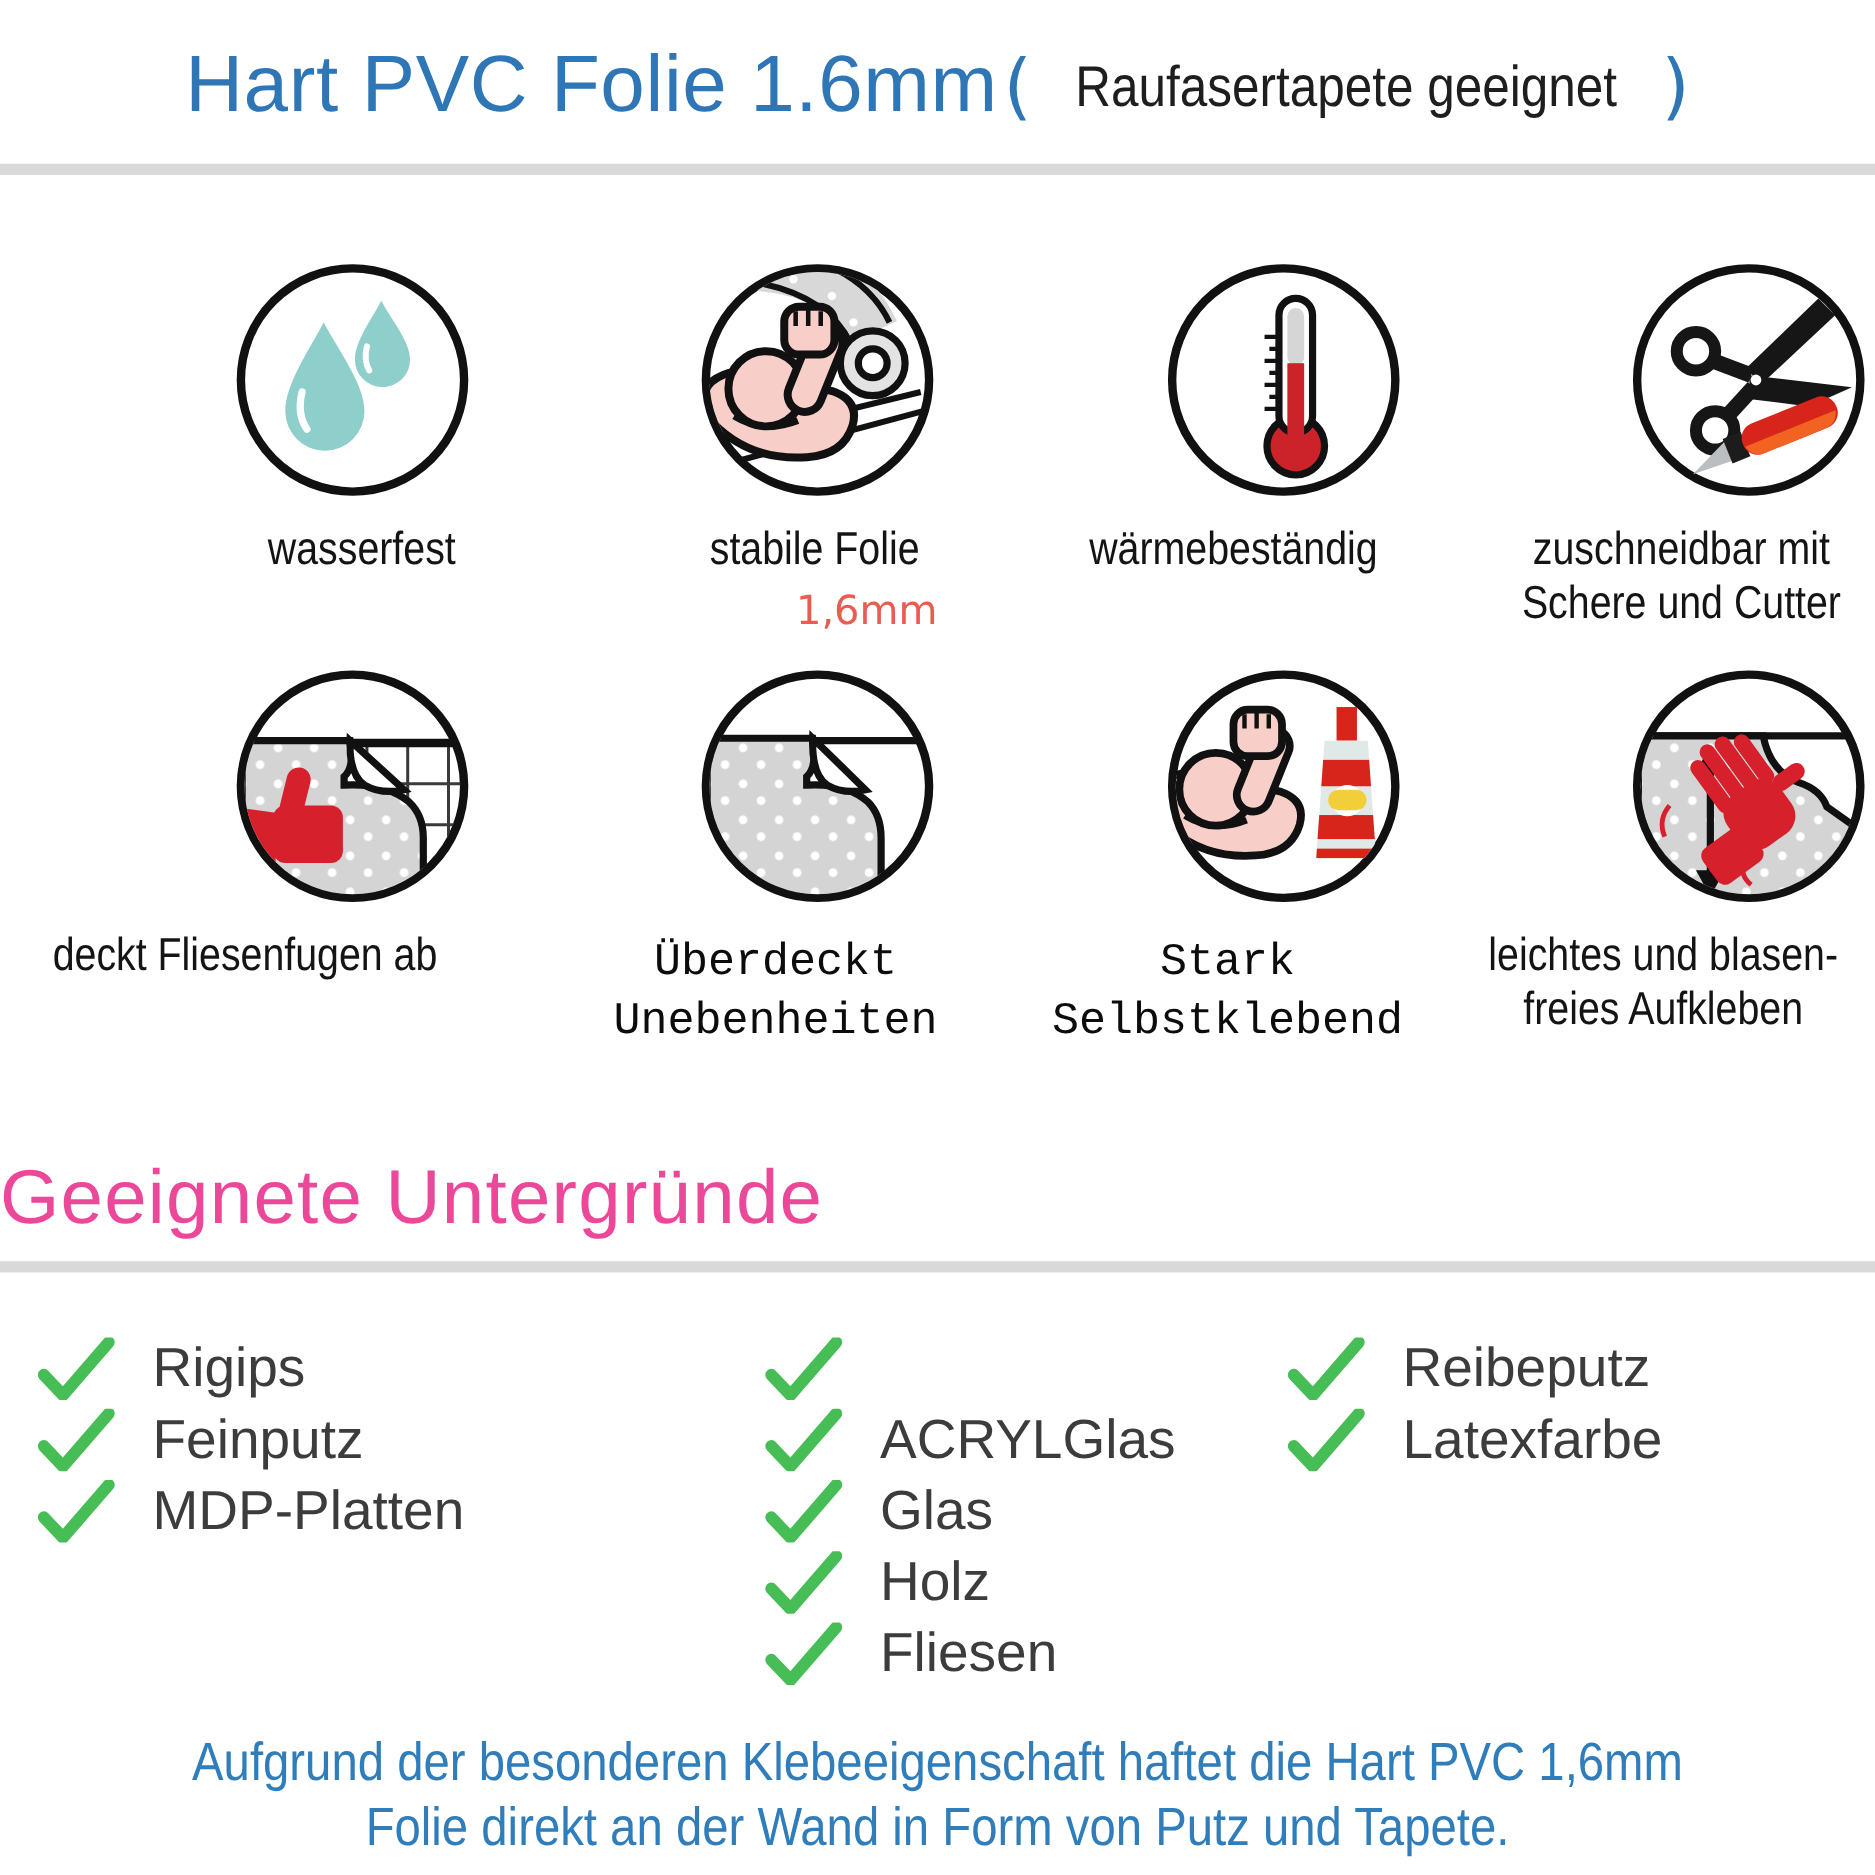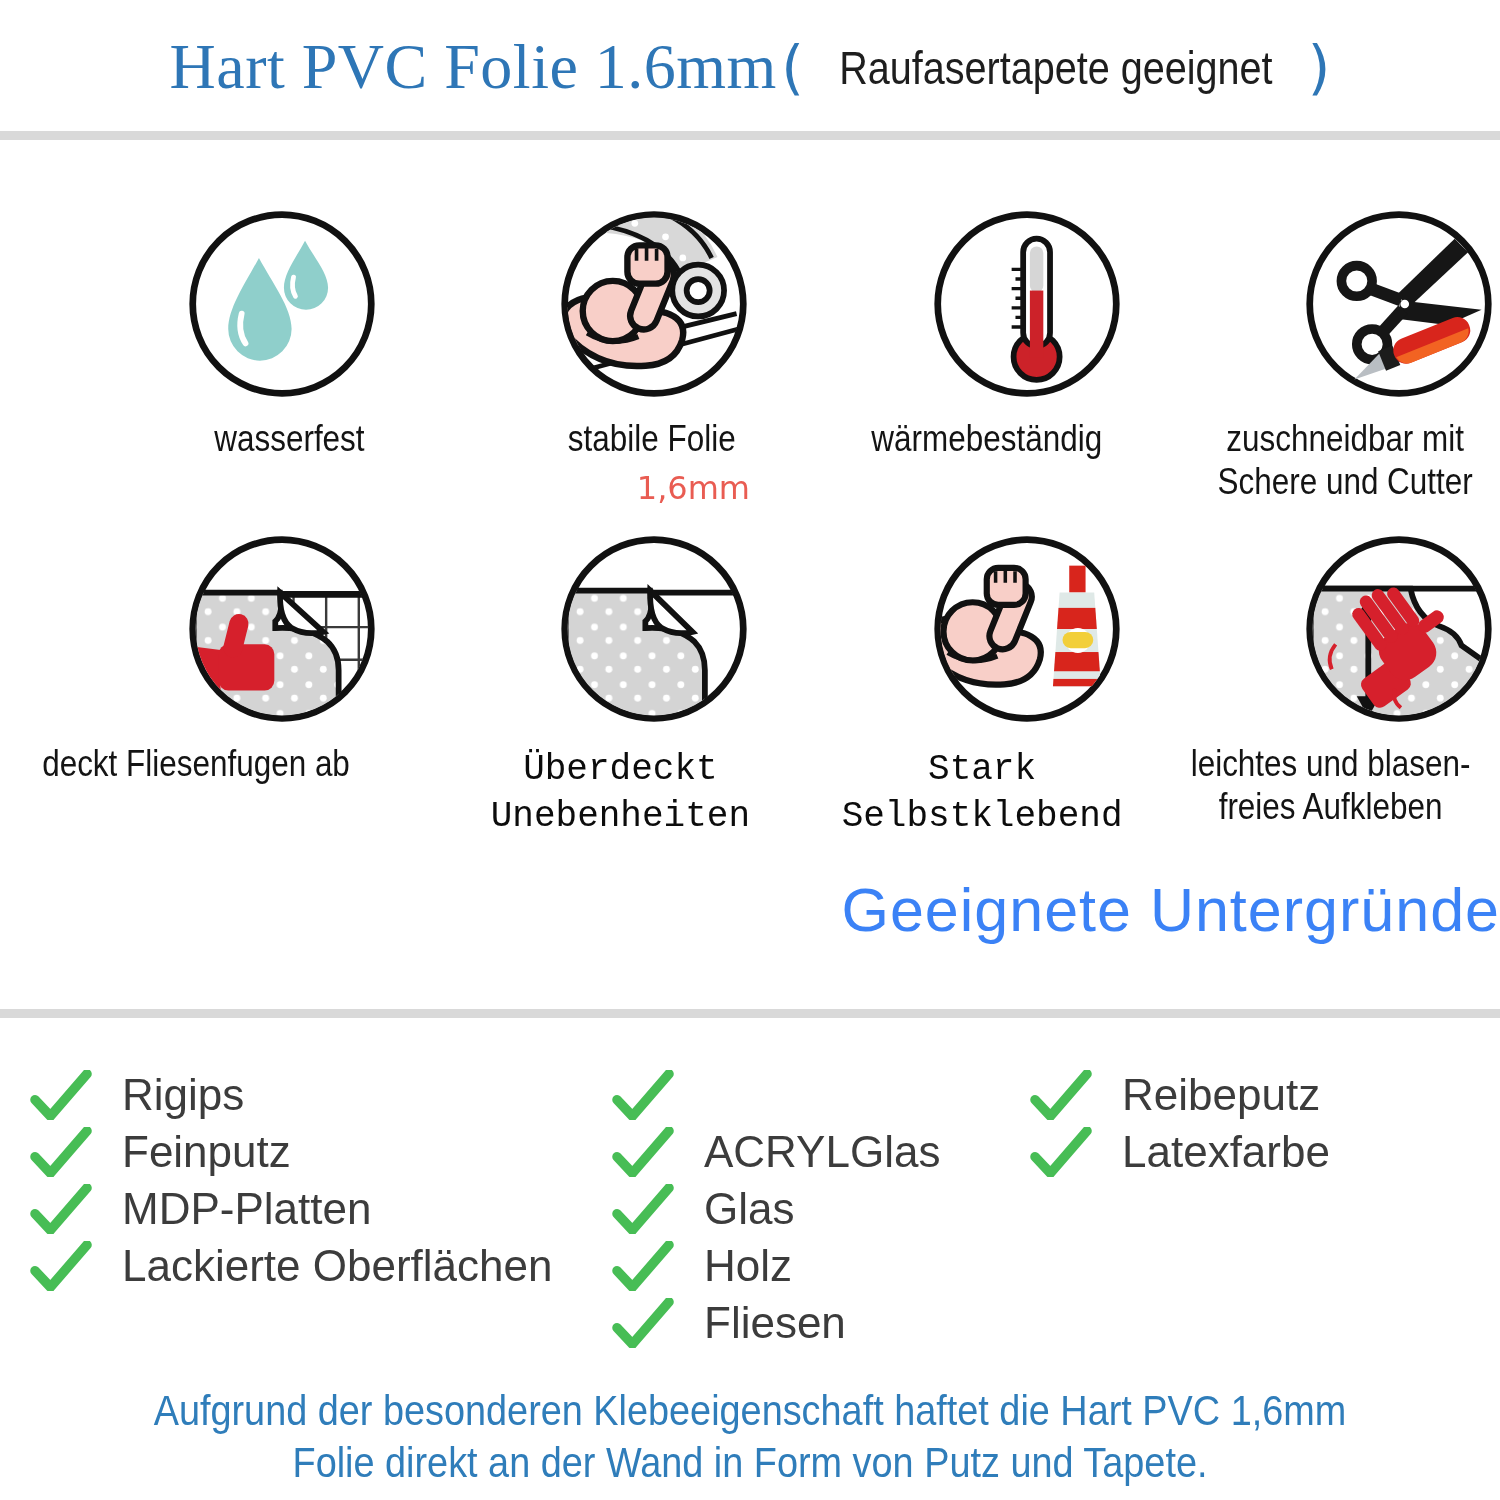--- a/index.html
+++ b/index.html
@@ -1,42 +1,42 @@
 <!DOCTYPE html>
 <html><head>
 <meta charset="utf-8">
 <style>
   html,body{margin:0;padding:0}
   body{width:1500px;height:1500px;position:relative;background:#ffffff;
        font-family:"Liberation Sans",sans-serif;overflow:hidden}
 
   .page-title{position:absolute;top:30px;left:0;width:100%;text-align:center;white-space:nowrap}
-  .pt-main{font-family:Liberation Serif, serif;font-size:64px;color:#2e76b6;letter-spacing:.5px}
+  .pt-main{font-family:Liberation Sans, sans-serif;font-size:64px;color:#2e76b6;letter-spacing:.5px}
   .pt-paren{font-family:"DejaVu Sans",sans-serif;font-size:58px;color:#2e76b6}
   .pt-note{font-family:"Liberation Sans",sans-serif;font-size:46px;color:#1e1e1e;
            display:inline-block;transform:scaleX(.86);vertical-align:4px}
 
   .divider{position:absolute;left:0;width:1500px;height:9px;background:#d9d9d9}
   #bar1{top:131px}
   #bar2{top:1009px}
 
   .feat-row{position:absolute;left:5px;width:1490px;display:grid;
             grid-template-columns:repeat(4,1fr);justify-items:center}
   #row1{top:208px}
   #row2{top:533px}
   .feat{display:flex;flex-direction:column;align-items:flex-end;width:100%}
   .circ{width:192px;height:192px}
   .flabel{margin-top:18px;font-size:37px;color:#141414;text-align:center;
           line-height:1.16;transform:scaleX(.85)}
   .flabel.alt{transform:none;font-family:Liberation Mono, monospace;font-size:36px;
               color:#0c0c0c;line-height:1.3;margin-top:22px}
   .fsub{margin-top:8px;font-family:"DejaVu Sans",sans-serif;font-size:32px;color:#e95c52}
 
-  .section-title{position:absolute;top:875px;left:0;width:100%;text-align:right;
-                 font-size:61px;color:#3b82f6;letter-spacing:1px}
+  .section-title{position:absolute;top:922px;left:0;width:100%;text-align:left;
+                 font-size:61px;color:#ec4899;letter-spacing:1px}
 
   .col{position:absolute;top:1066px}
   #col1{left:30px}
   #col2{left:612px}
   #col3{left:1030px}
   .check-item{display:flex;align-items:center;height:57px}
   .check-item svg{width:62px;height:50px;flex:none}
   .ci-label{margin-left:30px;font-size:44px;color:#3c3c3c;white-space:nowrap}
 
   .footer{position:absolute;top:1384px;left:0;width:100%;text-align:center;
@@ -265,26 +265,20 @@
         <path d="M5,31 L21,48 L59,4" fill="none" stroke="#47bd55" stroke-width="10" stroke-linecap="round" stroke-linejoin="round"></path>
       </svg>
     <span class="ci-label">Feinputz</span>
   </div>
   <div class="check-item">
     <svg viewBox="0 0 64 52">
         <path d="M5,31 L21,48 L59,4" fill="none" stroke="#47bd55" stroke-width="10" stroke-linecap="round" stroke-linejoin="round"></path>
       </svg>
     <span class="ci-label">MDP-Platten</span>
   </div>
-  <div class="check-item">
-    <svg viewBox="0 0 64 52">
-        <path d="M5,31 L21,48 L59,4" fill="none" stroke="#47bd55" stroke-width="10" stroke-linecap="round" stroke-linejoin="round"></path>
-      </svg>
-    <span class="ci-label">Lackierte Oberflächen</span>
-  </div>
 </div>
 
 <div class="col" id="col2">
   <div class="check-item">
     <svg viewBox="0 0 64 52">
         <path d="M5,31 L21,48 L59,4" fill="none" stroke="#47bd55" stroke-width="10" stroke-linecap="round" stroke-linejoin="round"></path>
       </svg>
   </div>
   <div class="check-item">
     <svg viewBox="0 0 64 52">

